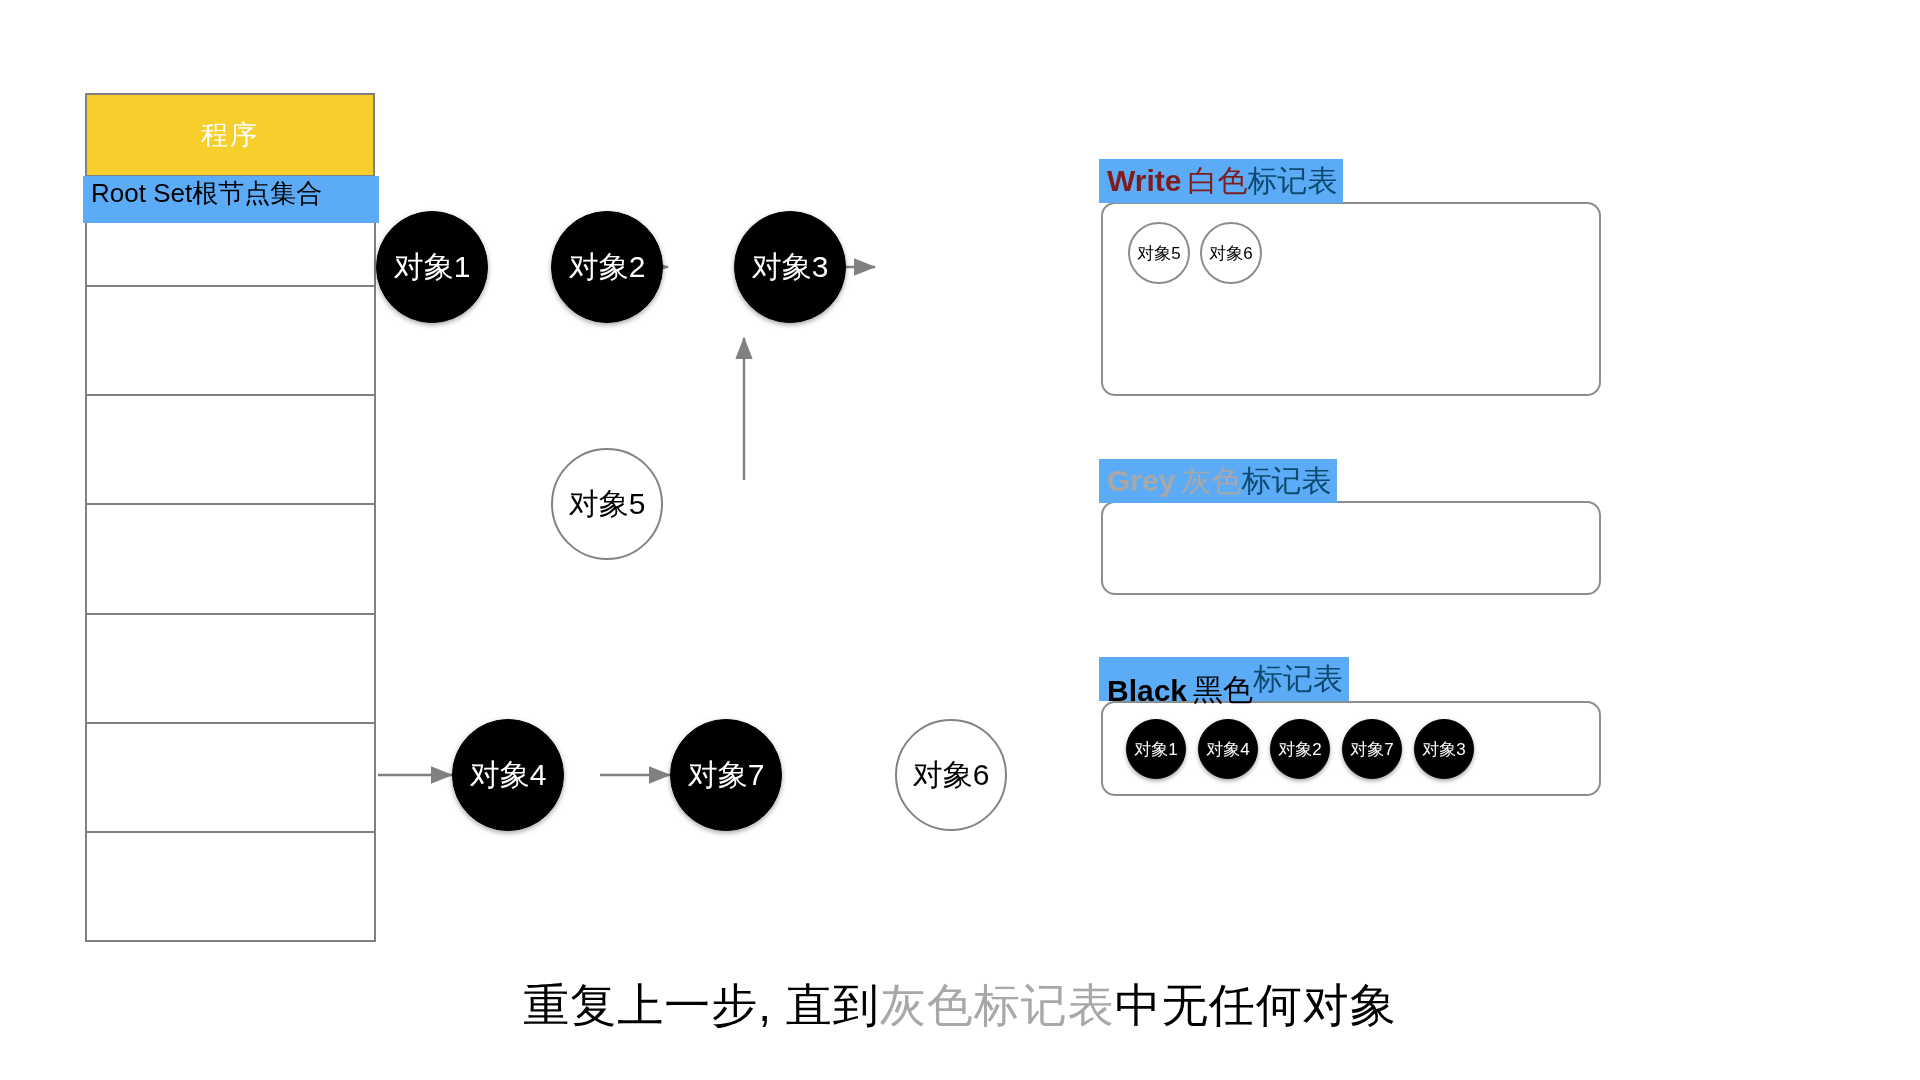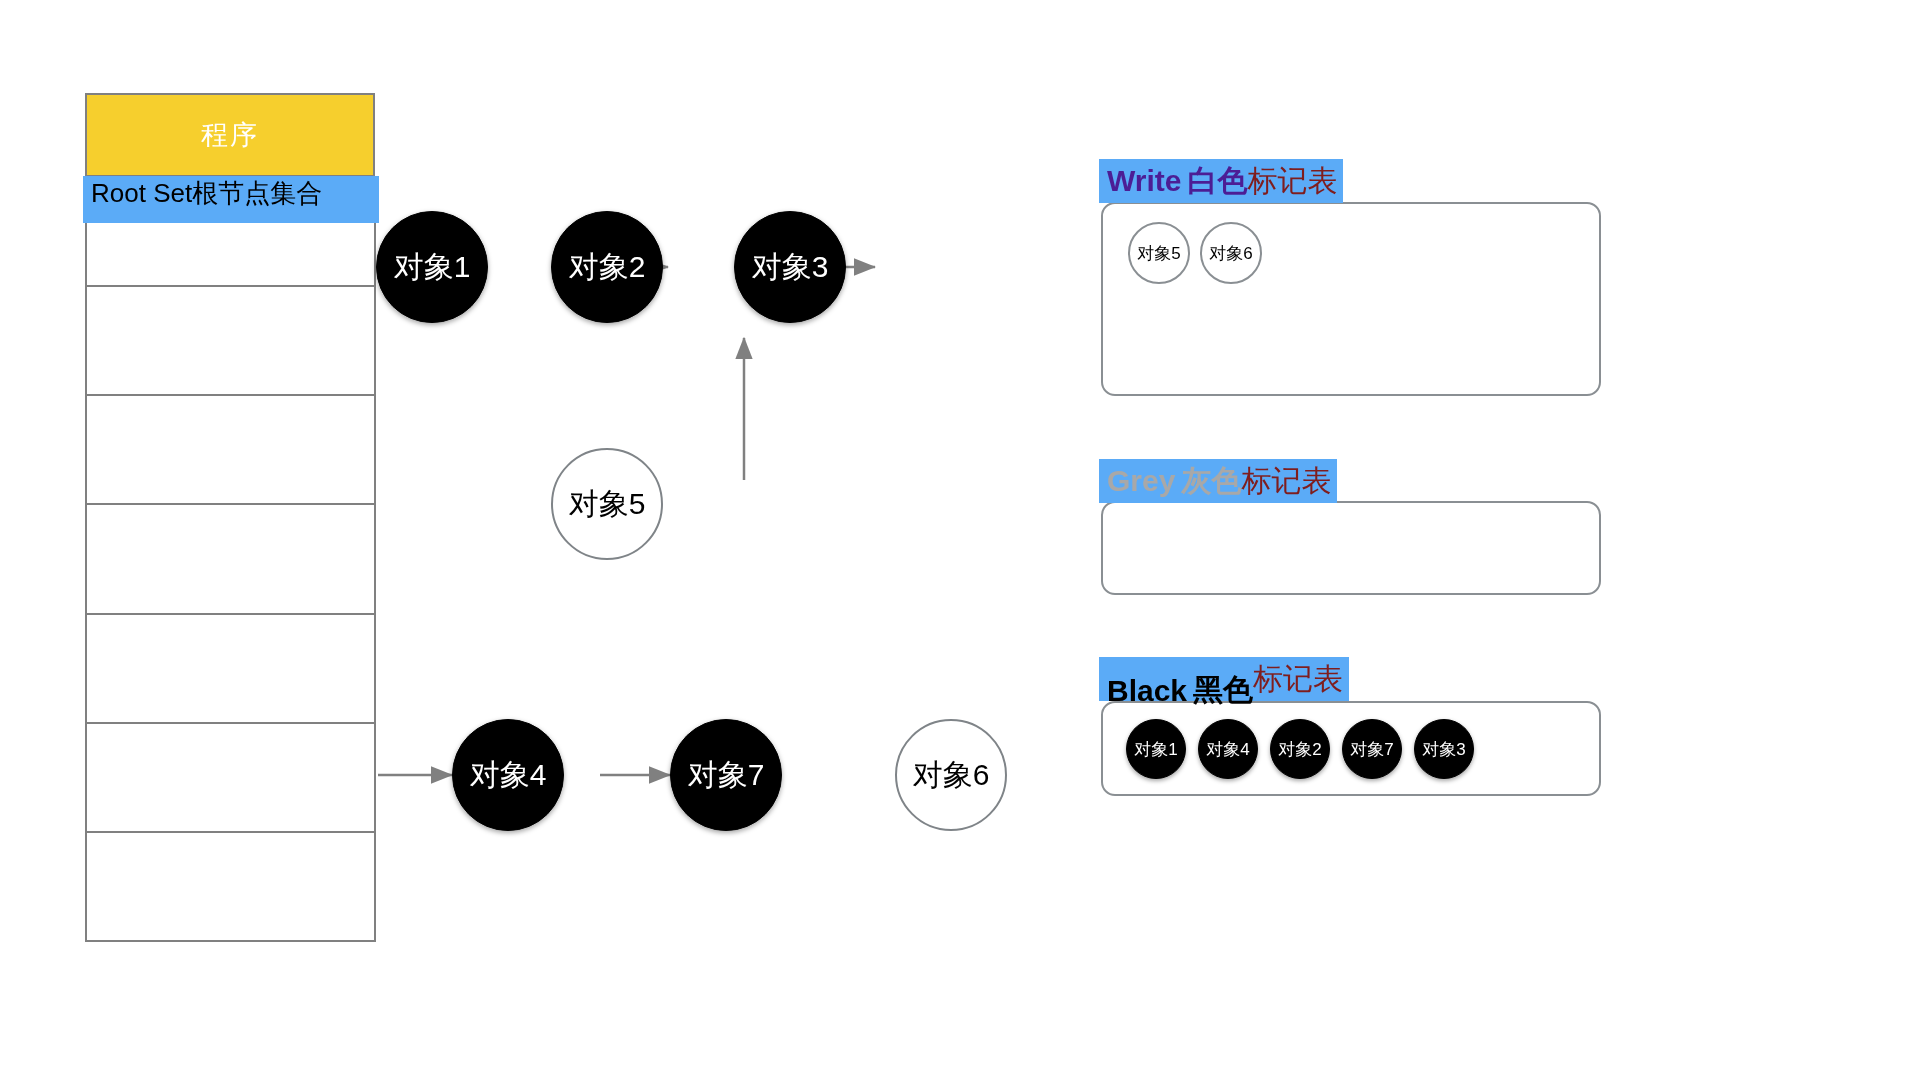--- a/index.html
+++ b/index.html
@@ -106,23 +106,23 @@
     height: 44px;
     display: flex;
     align-items: center;
     padding: 0 6px 0 8px;
     box-sizing: border-box;
     font-size: 30px;
     z-index: 3;
     white-space: nowrap;
   }
   .mark-header .kw { font-weight: bold; margin-right: 6px; }
-  .mark-header .cn-color { font-weight: bold; }
-  .mark-header .tail { color: #7f1d1d; }
-  .kw-white, .cn-white { color: #4c1d95; }
+  .mark-header .cn-color { font-weight: normal; }
+  .mark-header .tail { color: #0c4a6e; }
+  .kw-white, .cn-white { color: #7f1d1d; }
   .kw-grey, .cn-grey { color: #a8a8a8; }
   .kw-black, .cn-black { color: #000000; margin-top: 23px; }
 
   .mark-box {
     position: absolute;
     border: 2px solid #8a8f93;
     border-radius: 14px;
     background: #ffffff;
     box-sizing: border-box;
     z-index: 1;
@@ -270,14 +270,17 @@
       <span>对象2</span>
     </div>
     <div class="chip black" style="width:60px; height:60px;">
       <span>对象7</span>
     </div>
     <div class="chip black" style="width:60px; height:60px;">
       <span>对象3</span>
     </div>
   </div>
 
+  <div class="caption">
+    <span>重复上一步, 直到</span><span class="hl">灰色标记表</span><span>中无任何对象</span>
+  </div>
 
 </div>
 
 </body></html>

